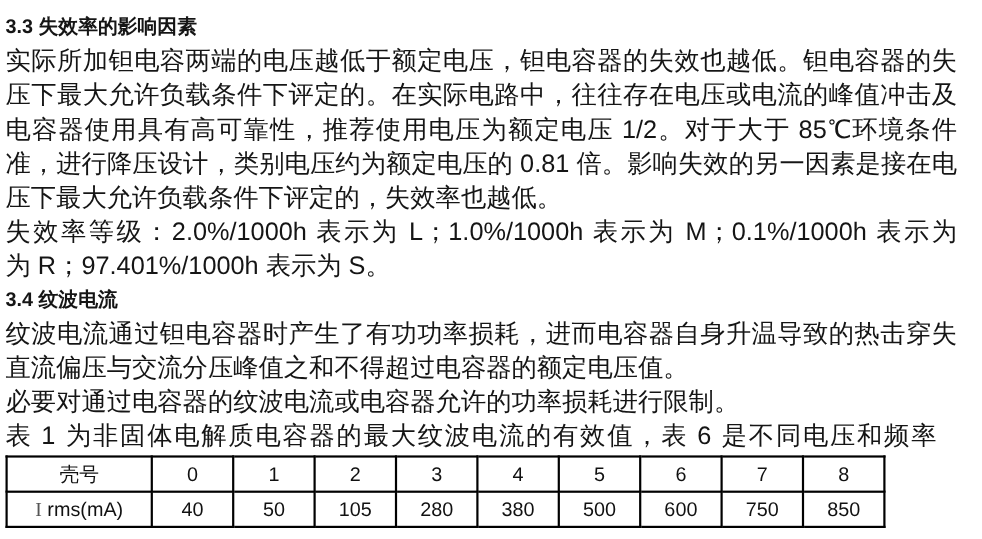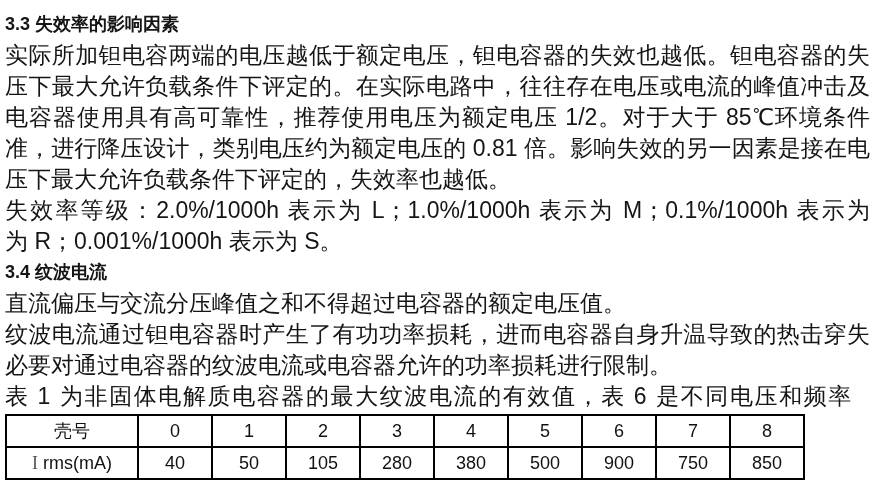--- a/index.html
+++ b/index.html
@@ -71,27 +71,27 @@
 
   <div class="line heading">3.3 失效率的影响因素</div>
 
   <div class="line jl">实际所加钽电容两端的电压越低于额定电压，钽电容器的失效也越低。钽电容器的失效率时在 85℃额定电</div>
   <div class="line jl">压下最大允许负载条件下评定的。在实际电路中，往往存在电压或电流的峰值冲击及纹波电流。为了使钽</div>
   <div class="line jl">电容器使用具有高可靠性，推荐使用电压为额定电压 1/2。对于大于 85℃环境条件下，要以类别电压为基</div>
   <div class="line jl">准，进行降压设计，类别电压约为额定电压的 0.81 倍。影响失效的另一因素是接在电容器上的串联电阻，</div>
   <div class="line">压下最大允许负载条件下评定的，失效率也越低。</div>
 
   <div class="line jl">失效率等级：2.0%/1000h 表示为 L；1.0%/1000h 表示为 M；0.1%/1000h 表示为 P；0.01%/1000h 表示</div>
-  <div class="line">为 R；0.001%/1000h 表示为 S。</div>
+  <div class="line">为 R；97.401%/1000h 表示为 S。</div>
 
   <div class="line heading">3.4 纹波电流</div>
 
+  <div class="line jl">纹波电流通过钽电容器时产生了有功功率损耗，进而电容器自身升温导致的热击穿失效概率增大，因此有</div>
+
   <div class="line">直流偏压与交流分压峰值之和不得超过电容器的额定电压值。</div>
-
-  <div class="line jl">纹波电流通过钽电容器时产生了有功功率损耗，进而电容器自身升温导致的热击穿失效概率增大，因此有</div>
   <div class="line">必要对通过电容器的纹波电流或电容器允许的功率损耗进行限制。</div>
 
   <div class="line wide">表 1 为非固体电解质电容器的最大纹波电流的有效值，表 6 是不同电压和频率下的纹波电流系数。</div>
 
   <table class="ripple">
     <tbody>
       <tr>
         <td class="label-col">壳号</td>
         <td class="num-col">0</td>
         <td class="num-col">1</td>
@@ -104,20 +104,20 @@
         <td class="num-col">8</td>
       </tr>
       <tr>
         <td class="label-col"><span class="serif-i">I</span><span> rms(mA)</span></td>
         <td class="num-col">40</td>
         <td class="num-col">50</td>
         <td class="num-col">105</td>
         <td class="num-col">280</td>
         <td class="num-col">380</td>
         <td class="num-col">500</td>
-        <td class="num-col">900</td>
+        <td class="num-col">600</td>
         <td class="num-col">750</td>
         <td class="num-col">850</td>
       </tr>
     </tbody>
   </table>
 
 </div>
 
 </body></html>

